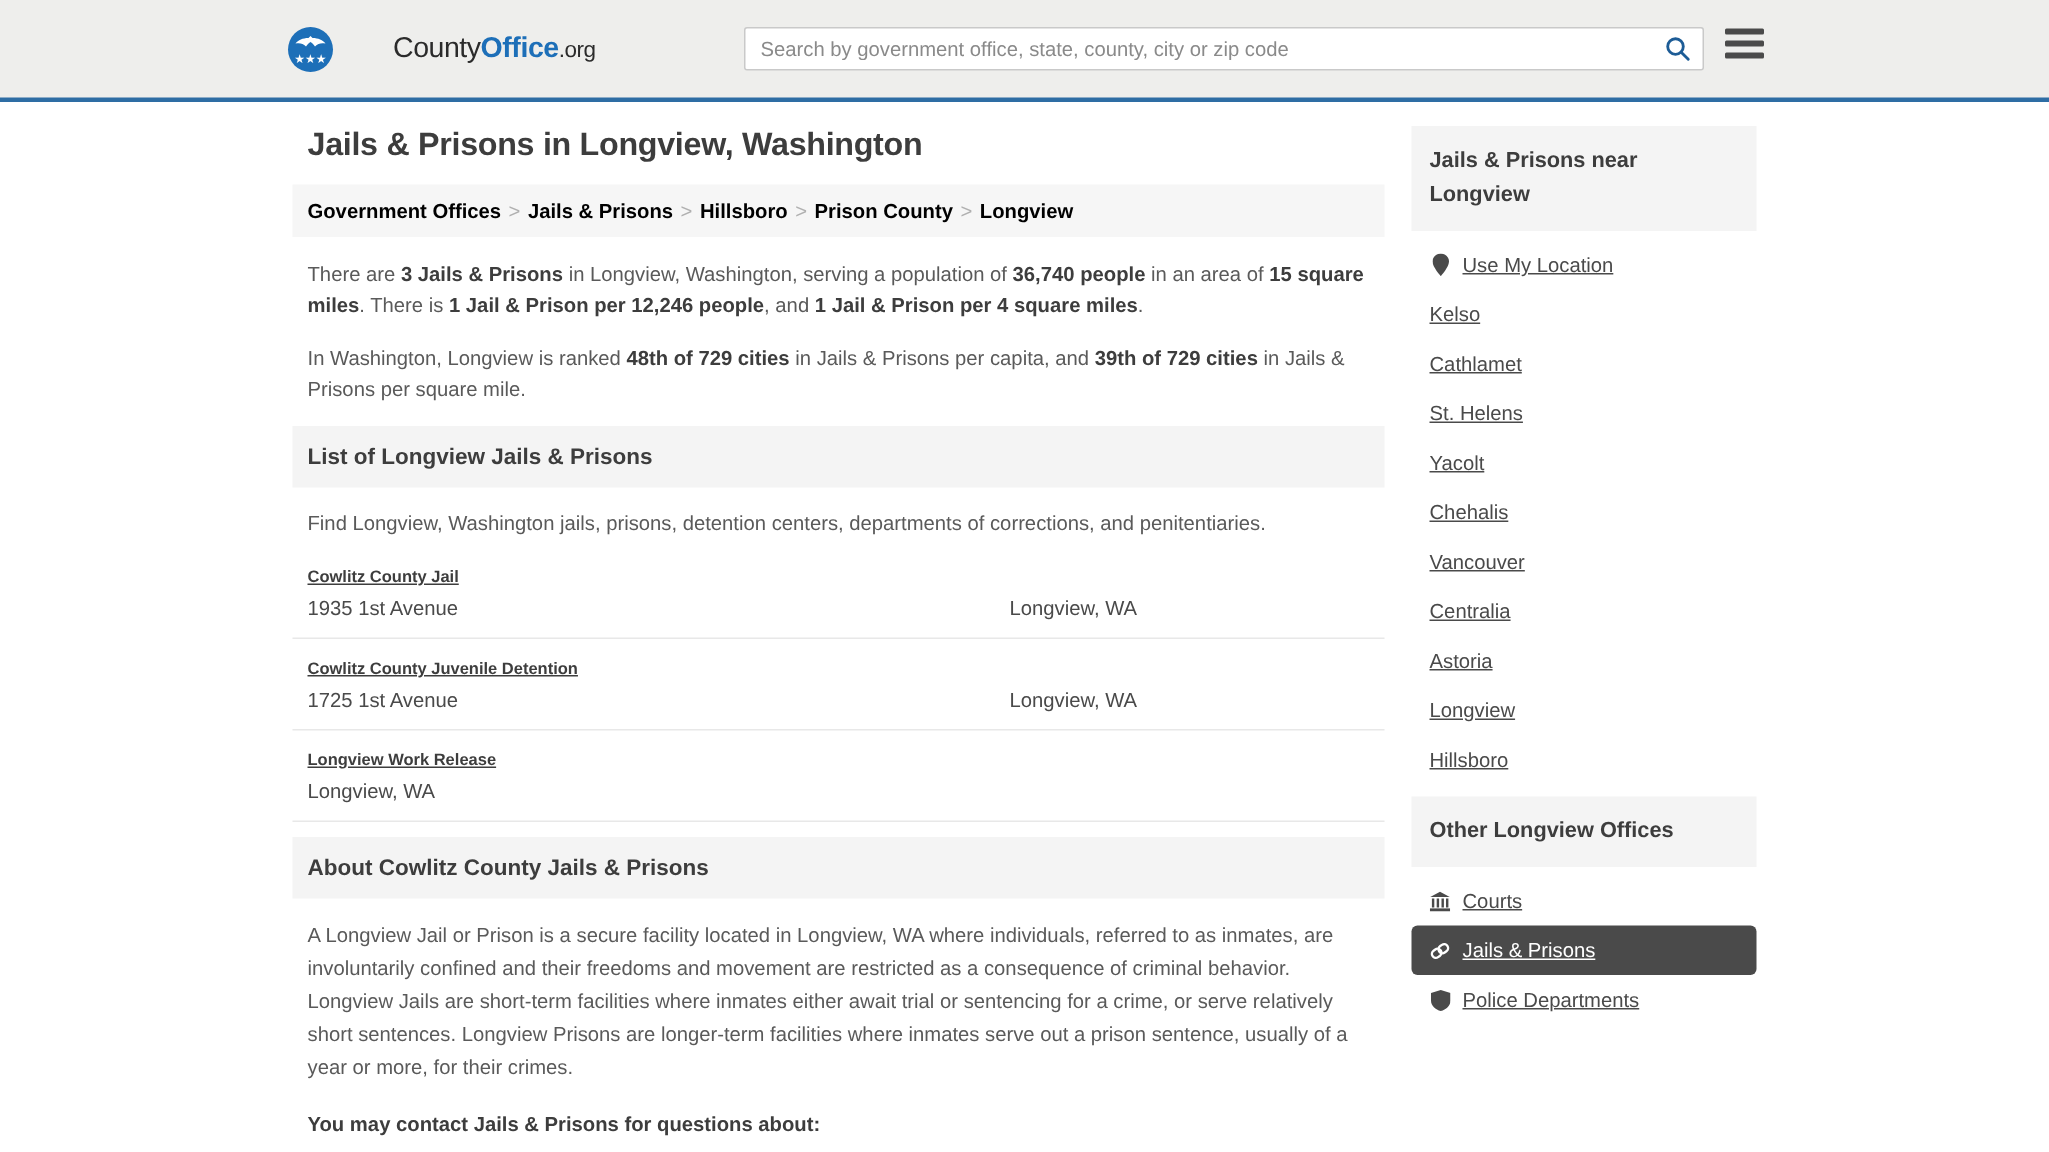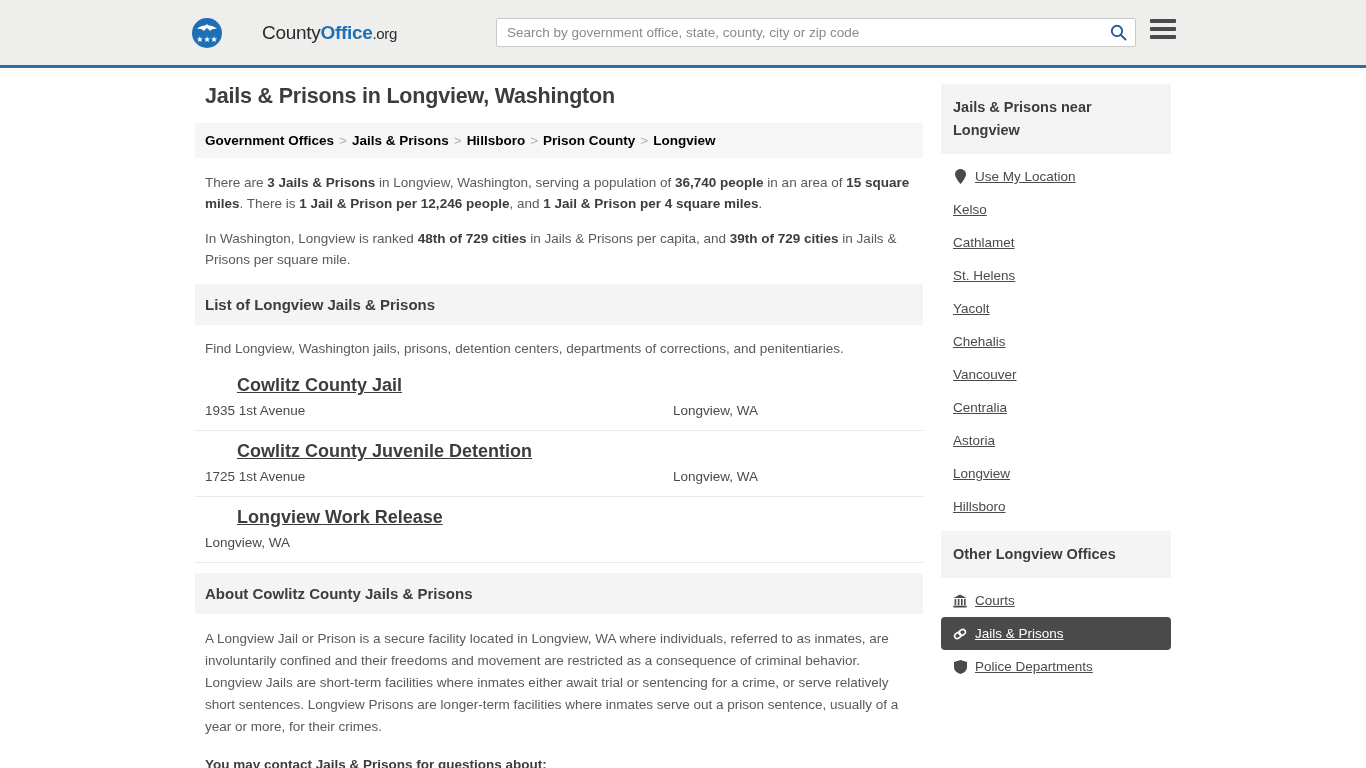--- a/index.html
+++ b/index.html
@@ -166,27 +166,26 @@
   }
 
   .listing {
     padding: 10px 10px 12px 10px;
     border-bottom: 1px solid #e8e8e8;
     position: relative;
   }
   .listing:last-of-type { border-bottom: 1px solid #e8e8e8; }
   .listing .name {
     display: inline-block;
-    font-size: 18px;
+    font-size: 11px;
     font-weight: bold;
     color: #3d3d3d;
     text-decoration: underline;
     margin-bottom: 7px;
     cursor: pointer;
-    margin-left: 32px;
   }
   .listing .row2 {
     display: flex;
     font-size: 13.5px;
     color: #4a4a4a;
   }
   .listing .addr { width: 468px; flex: 0 0 468px; }
   .listing .city { flex: 1; }
 
   .about-body { padding: 14px 10px 0 10px; }

